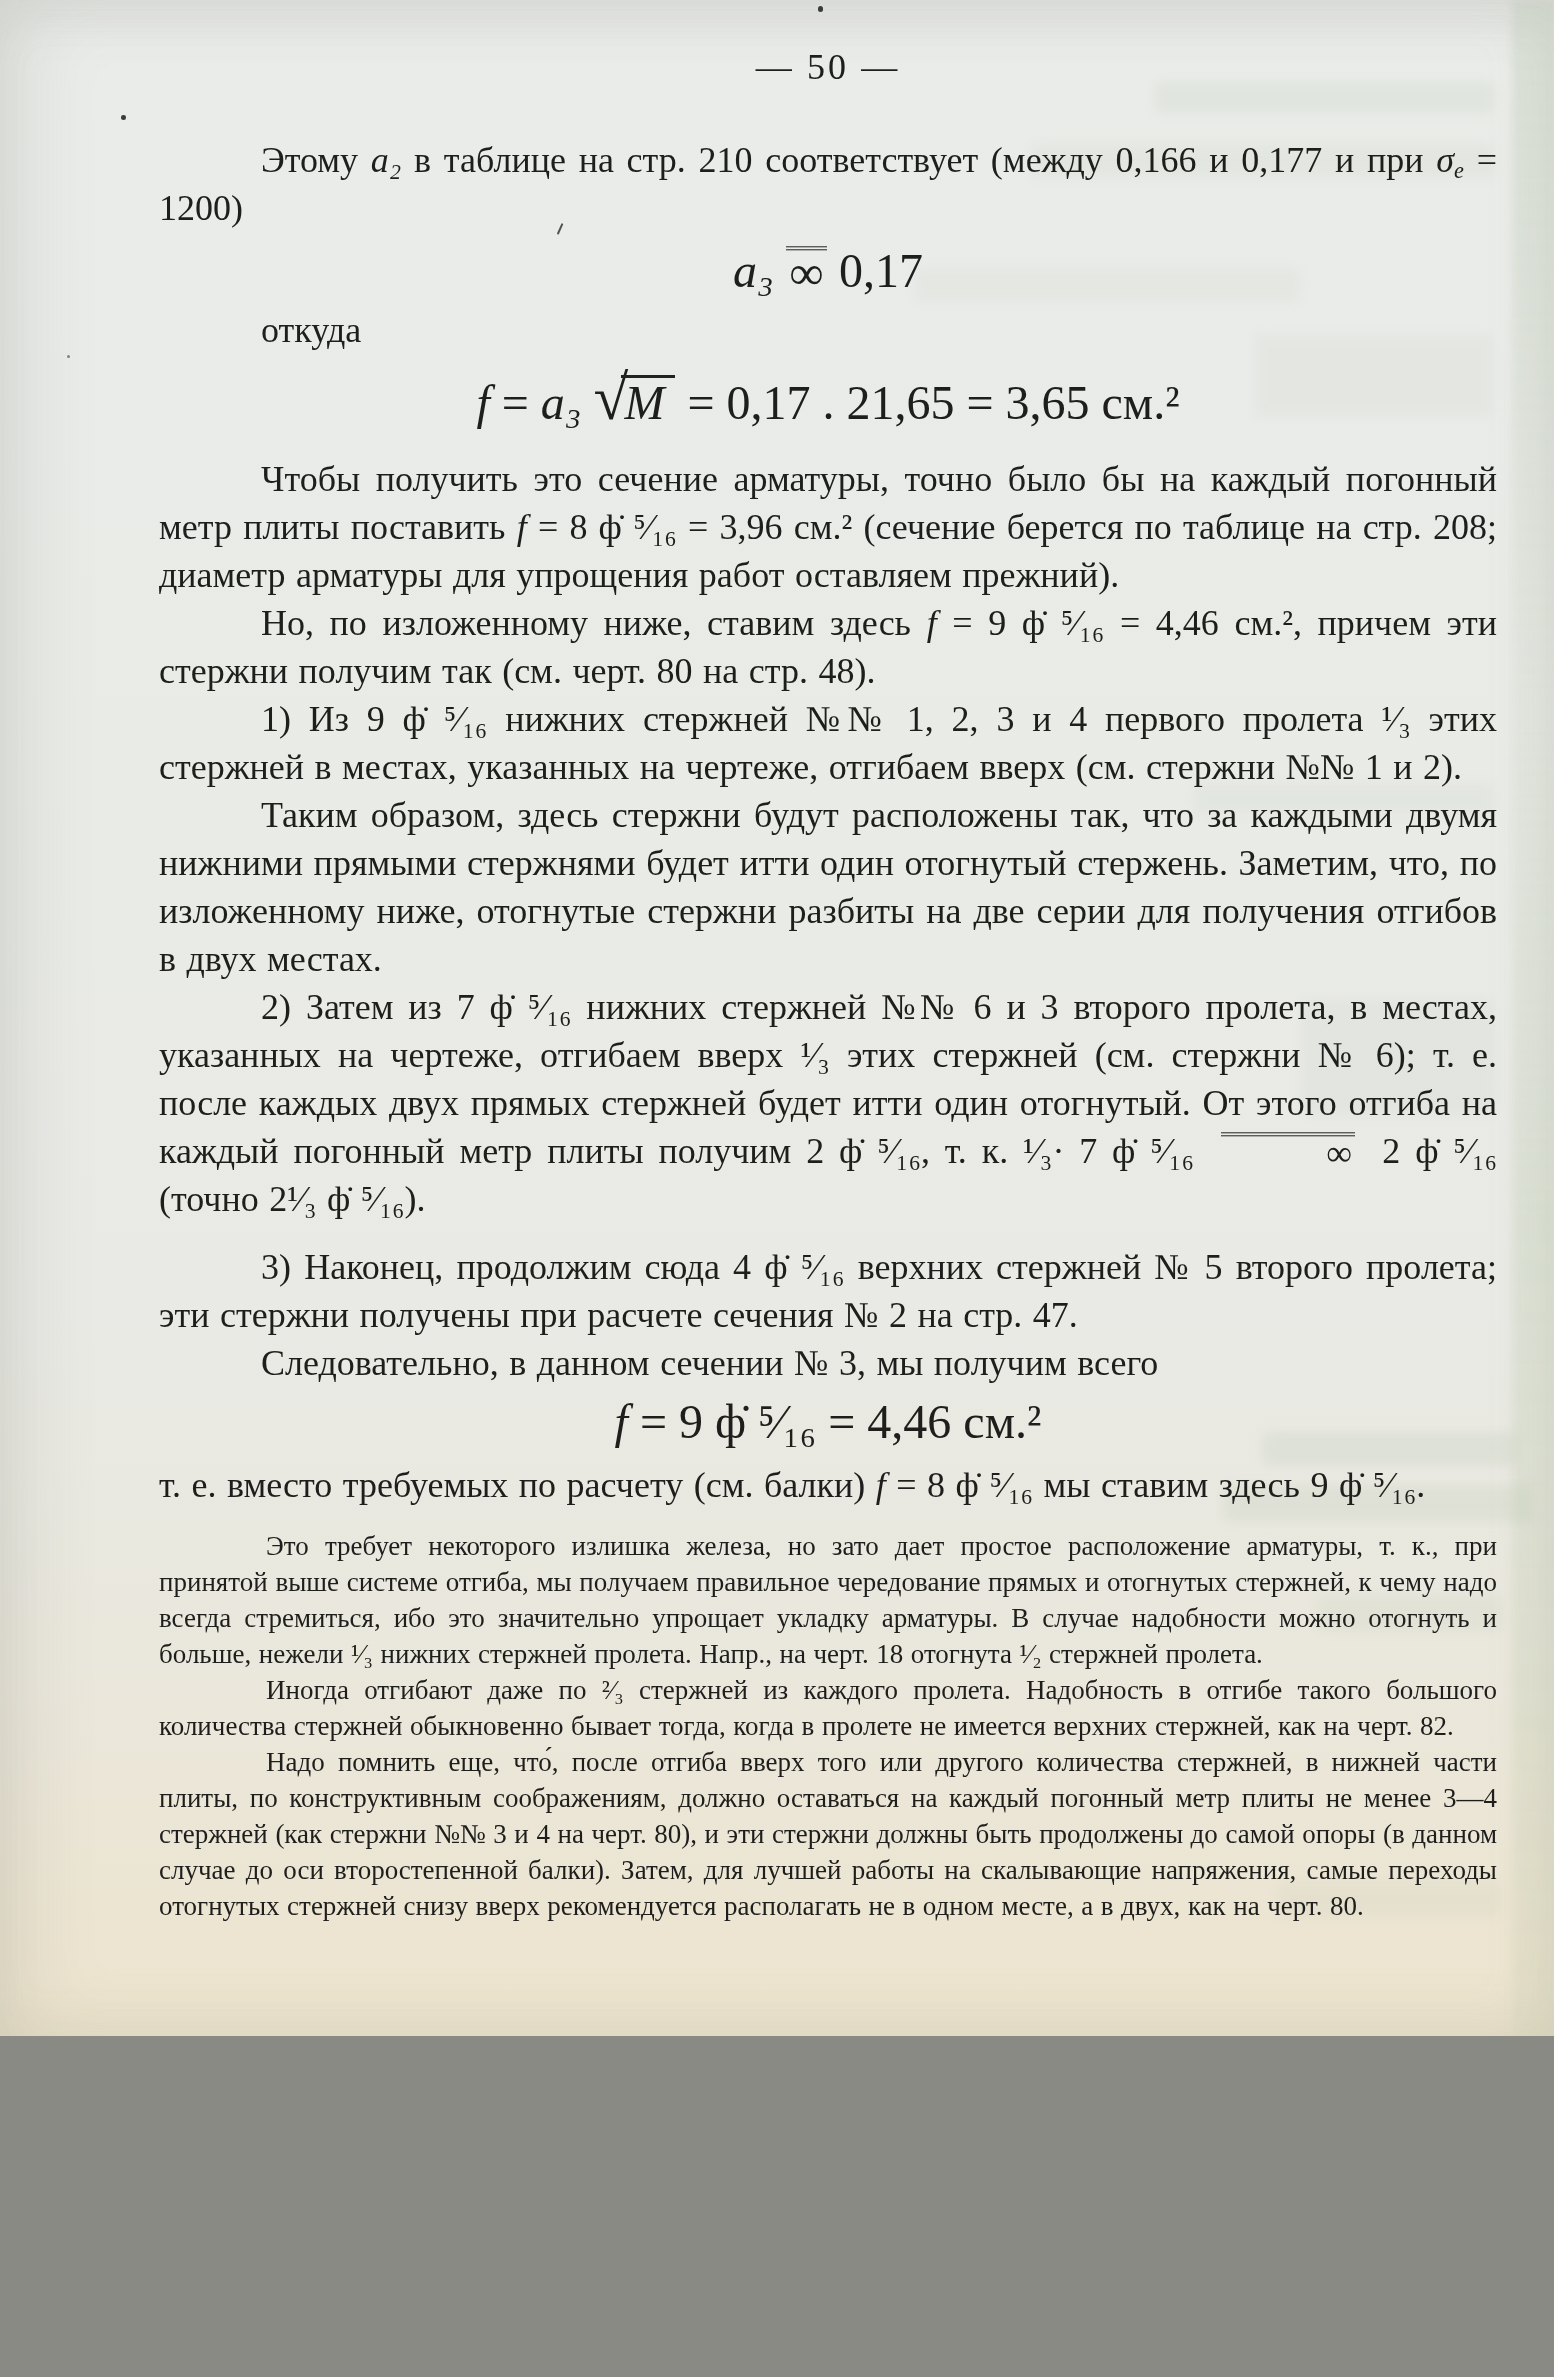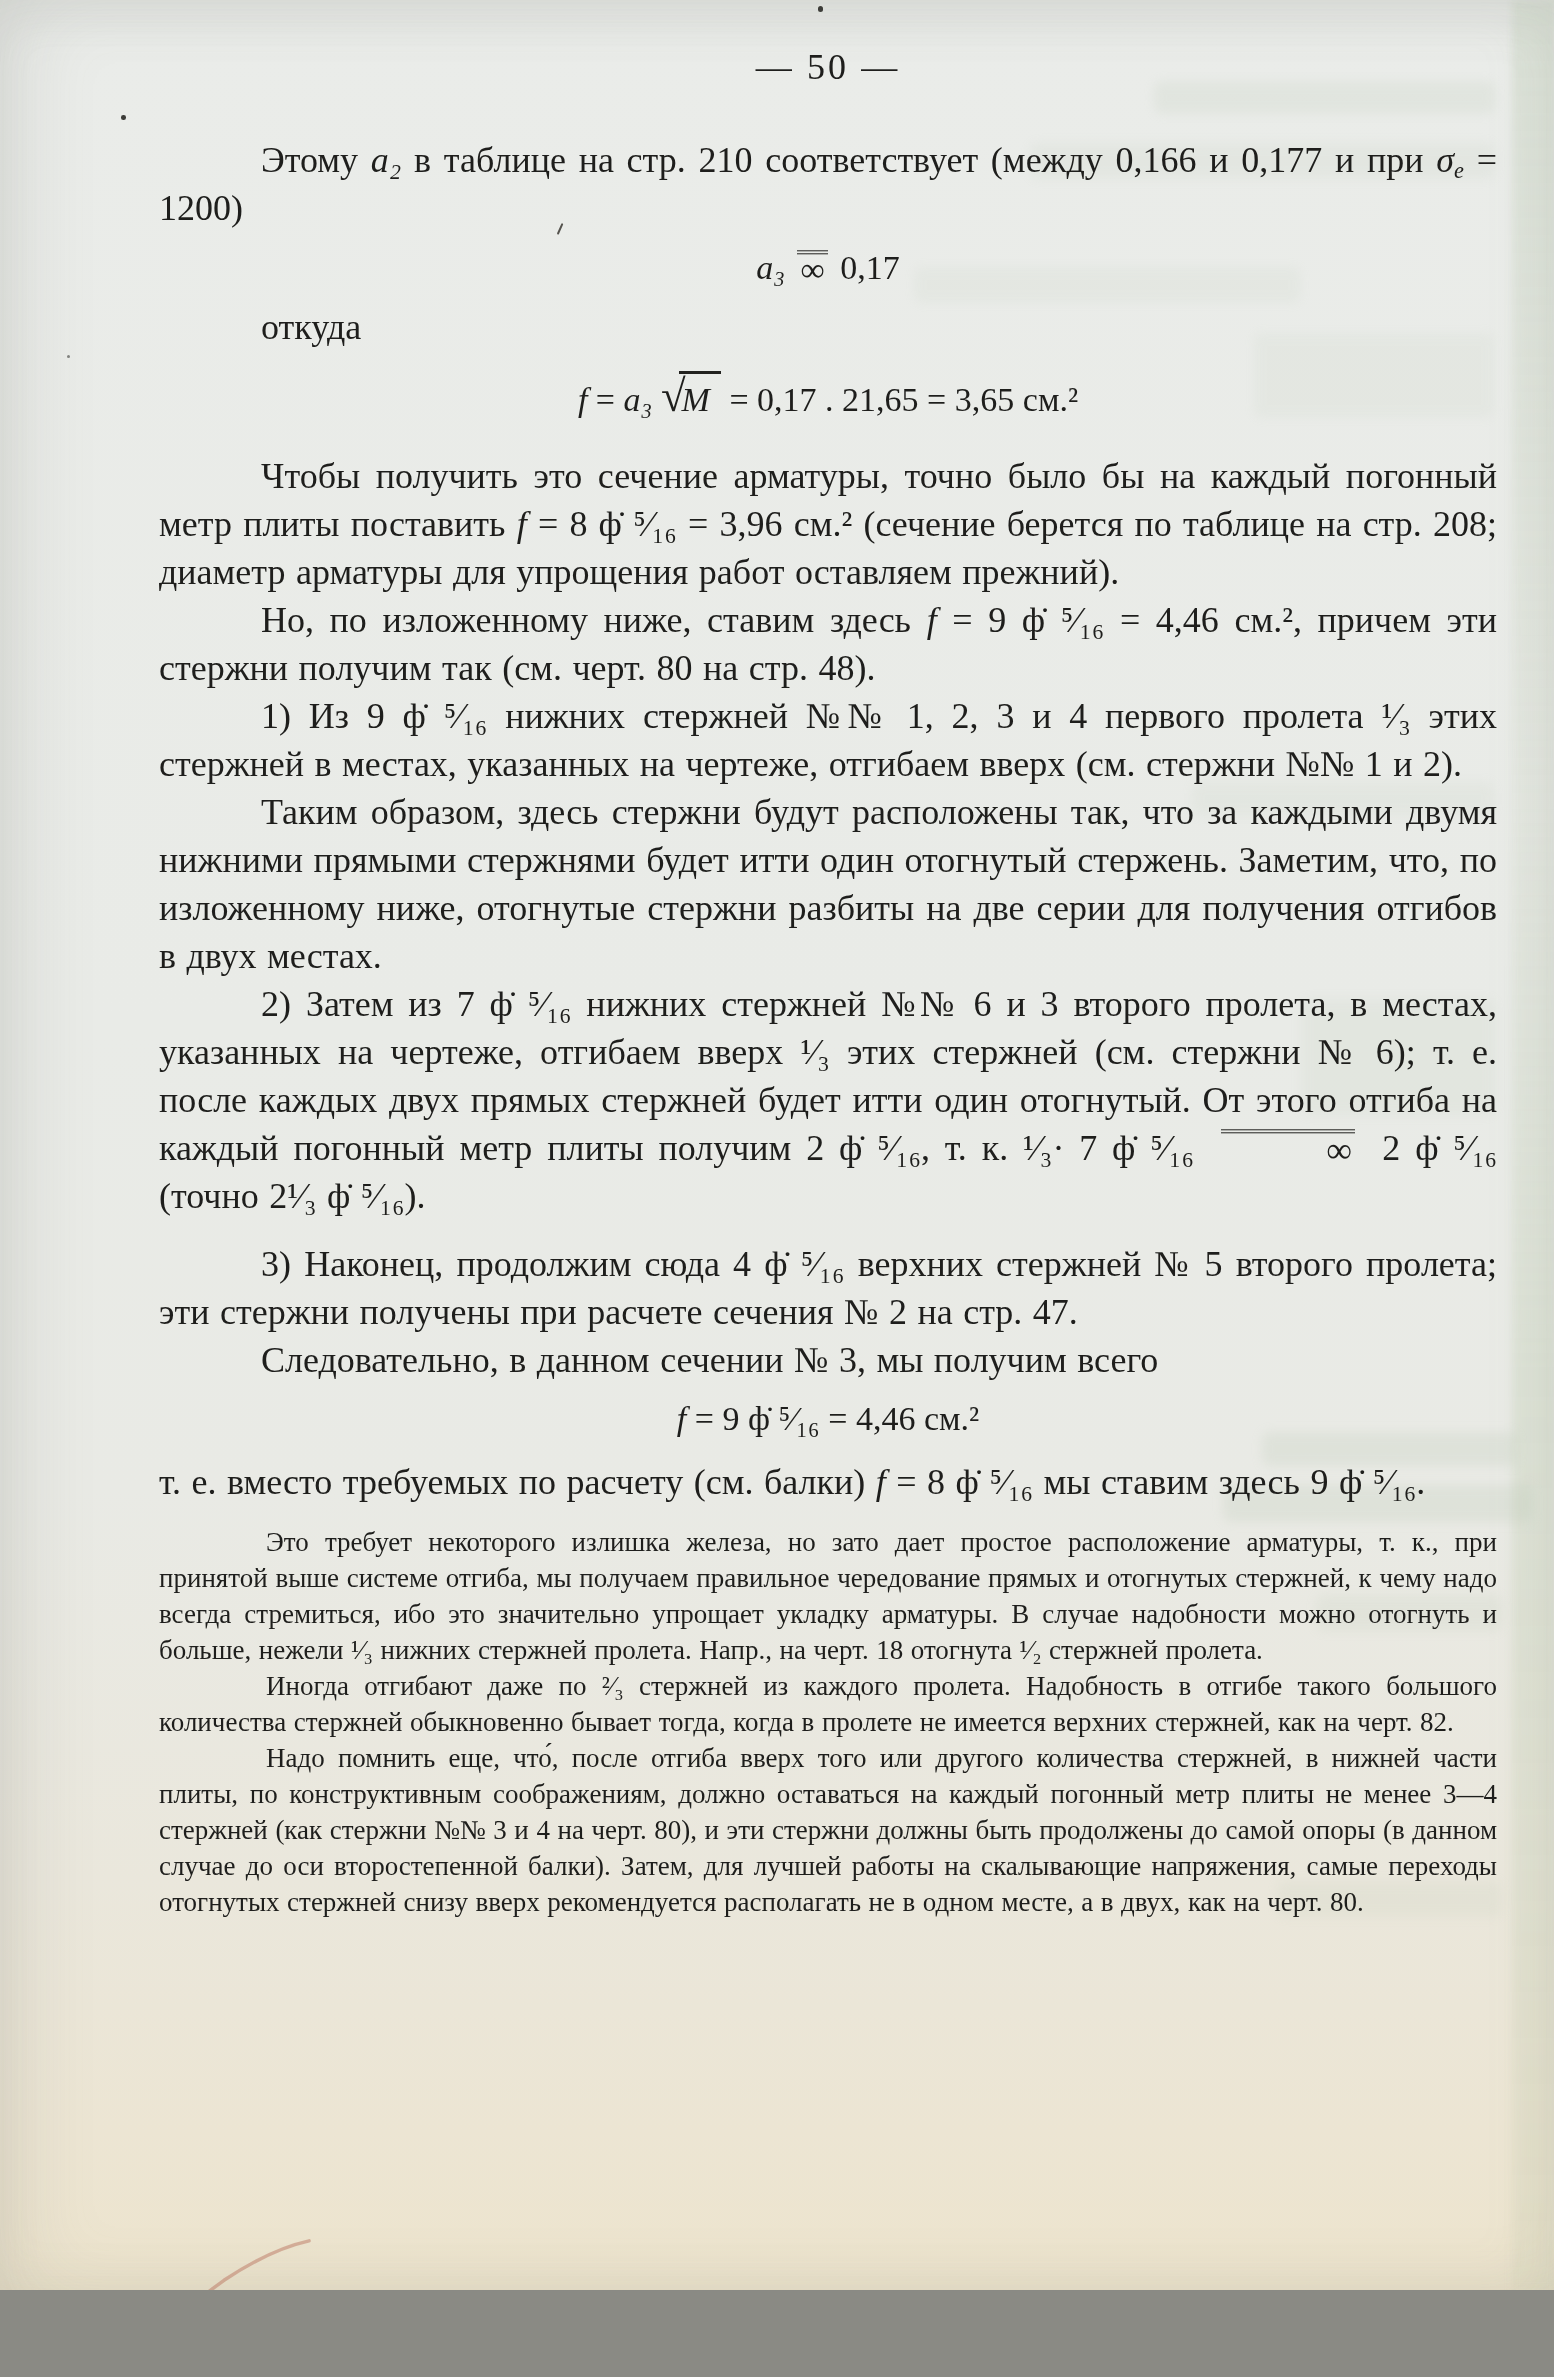--- a/index.html
+++ b/index.html
@@ -1,20 +1,20 @@
 <!DOCTYPE html>
 <html lang="ru" style="font-size:12.4px"><head>
 <meta charset="utf-8">
 <style>
   html, body { margin: 0; padding: 0; background: #8a8a84; }
 
   .page {
     position: relative;
     width: 1555px;
-    height: 2290px;
+    height: 2036px;
     margin: 0 auto;
     overflow: hidden;
     background: linear-gradient(180deg,
       #eaece9 0%, #e9ebe7 45%, #e9eae5 65%,
       #eae7dc 82%, #ece5d3 93%, #ede4cd 100%);
     box-shadow: inset 31px 0 70px rgba(120,125,115,0.12),
                 inset -19.4px 0 54px rgba(150,160,140,0.10),
                 inset 0 23px 46px rgba(140,145,135,0.08);
     color: #1e1e1c;
     font-family: "Liberation Serif", "DejaVu Serif", serif;
@@ -83,21 +83,21 @@
   .small-block { margin-top: 18.6px; }
   .small-block p.para {
     font-size: 27px;
     line-height: 36px;
     word-spacing: 0.8px;
   }
   .small-block p.indent { text-indent: 107px; }
 
   .eq {
     text-align: center;
-    font-size: 34px;
+    font-size: 48px;
     line-height: 48px;
     margin: 12.4px 0 11px 0;
     white-space: nowrap;
   }
   .eq-f-sqrt { margin: 20px 0 28px 0; }
   .eq-total  { margin: 11px 0 15px 0; }
 
   .var { font-style: italic; }
   sub.varsub {
     font-style: italic;

